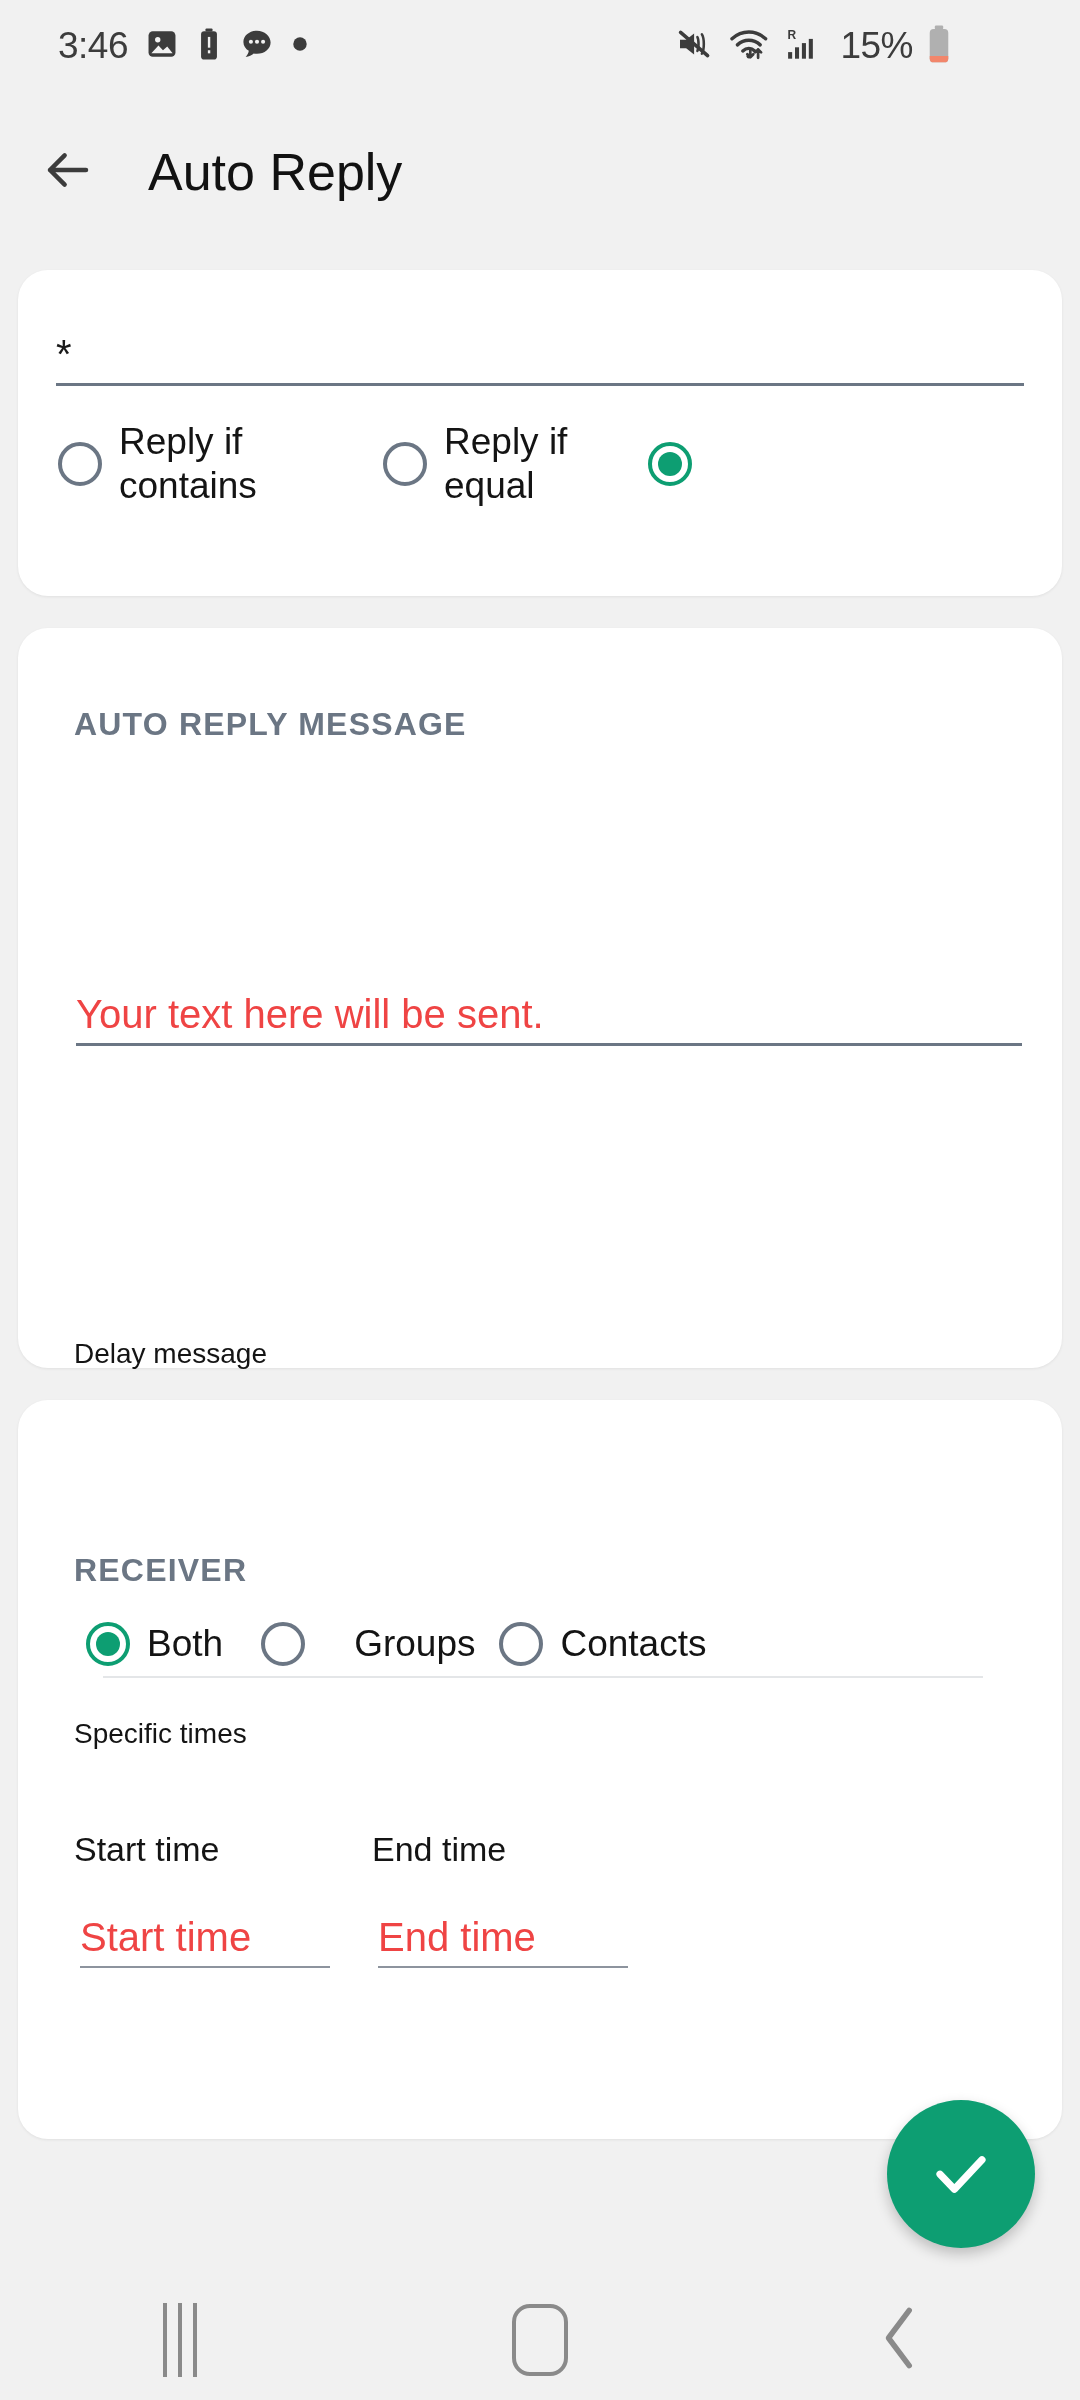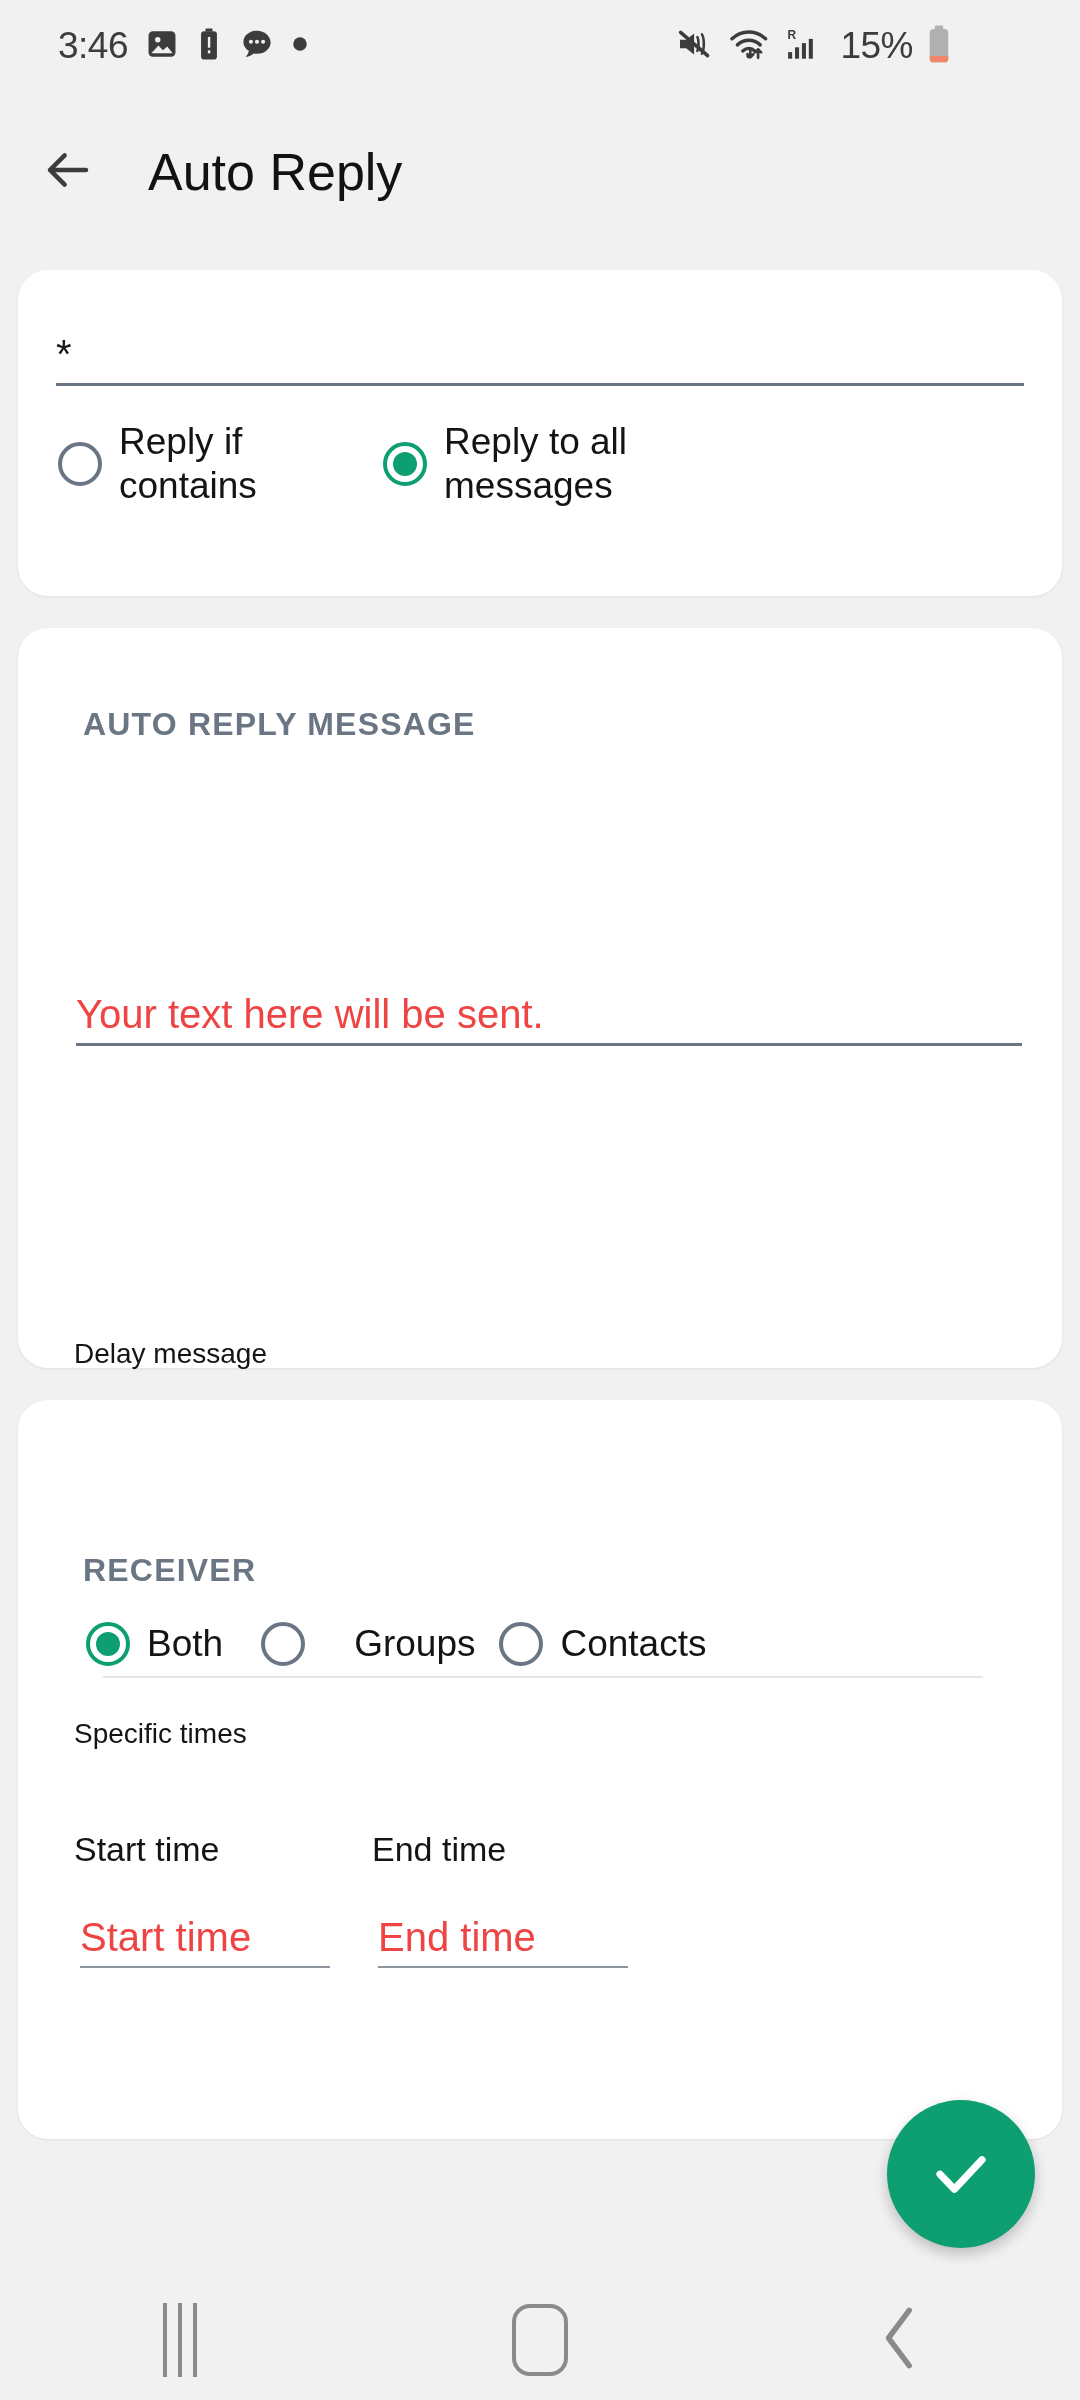--- a/index.html
+++ b/index.html
@@ -70,21 +70,21 @@
     content:""; width:24px; height:24px; border-radius:50%;
     background:#0d9e72; display:block;
   }
   .radio-label {
     font-size:37px; color:#141414; margin-left:17px; line-height:1.18;
   }
 
   
   .sec-header {
     position:absolute; font-size:32px; font-weight:bold;
-    color:#6b7684; letter-spacing:1.2px;margin-left:9px;
+    color:#6b7684; letter-spacing:1.2px;
   }
   .label-text { position:absolute; font-size:28px; color:#141414; }
   .sub-label  { position:absolute; font-size:34px; color:#141414; }
 
   .divider { position:absolute; height:2px; background:#e4e6e8; }
 
   
   .fab {
     position:absolute; left:887px; top:2100px;
     width:148px; height:148px; border-radius:50%;
@@ -197,24 +197,27 @@
       <span class="field-value">*</span>
     </div>
 
     <div class="radio-row" style="left:40px; top:150px;">
 
       <div class="radio-opt" style="width:325px;">
         <span class="radio"></span>
         <span class="radio-label" style="max-width:200px;">Reply if contains</span>
       </div>
 
+      <div class="radio-opt" style="width:265px;">
+        <span class="radio"></span>
+        <span class="radio-label" style="max-width:160px;">Reply if equal</span>
+      </div>
 
       <div class="radio-opt">
         <span class="radio on"></span>
-        <span class="radio-label" style="max-width:230px;">Reply to all messages</span>
       </div>
 
     </div>
   </div>
 
   <div class="card" id="card-message">
 
     <div class="sec-header" style="left:56px; top:78px;">AUTO REPLY MESSAGE</div>
 
     <div class="underline-input" style="left:58px; top:300px; width:946px; height:118px;">

